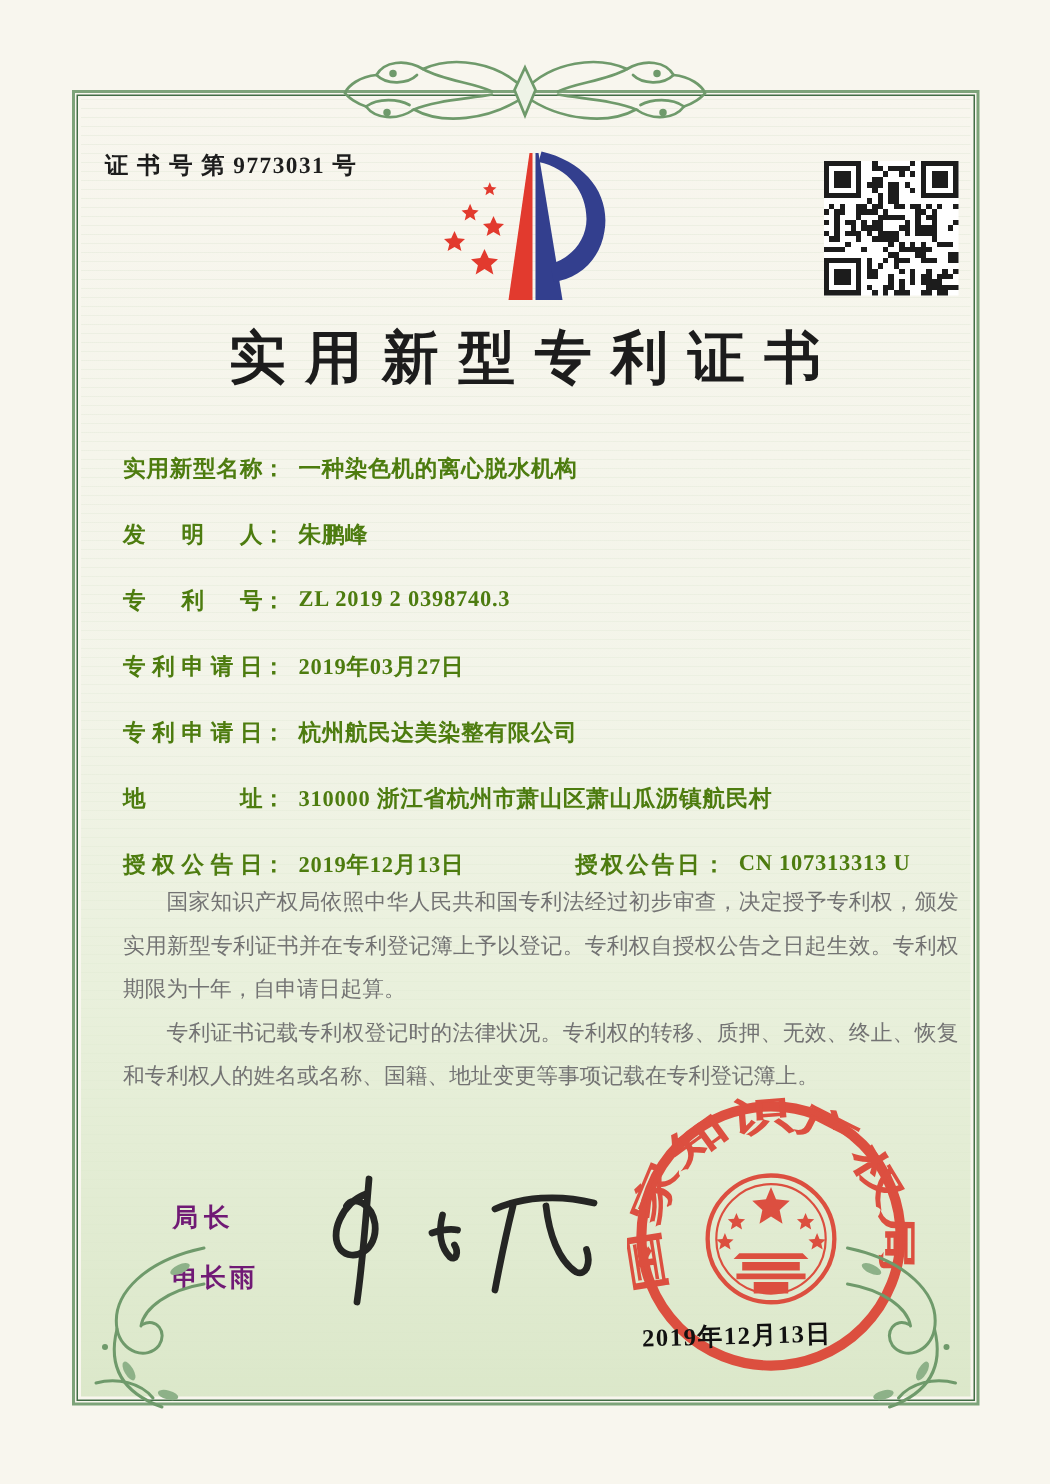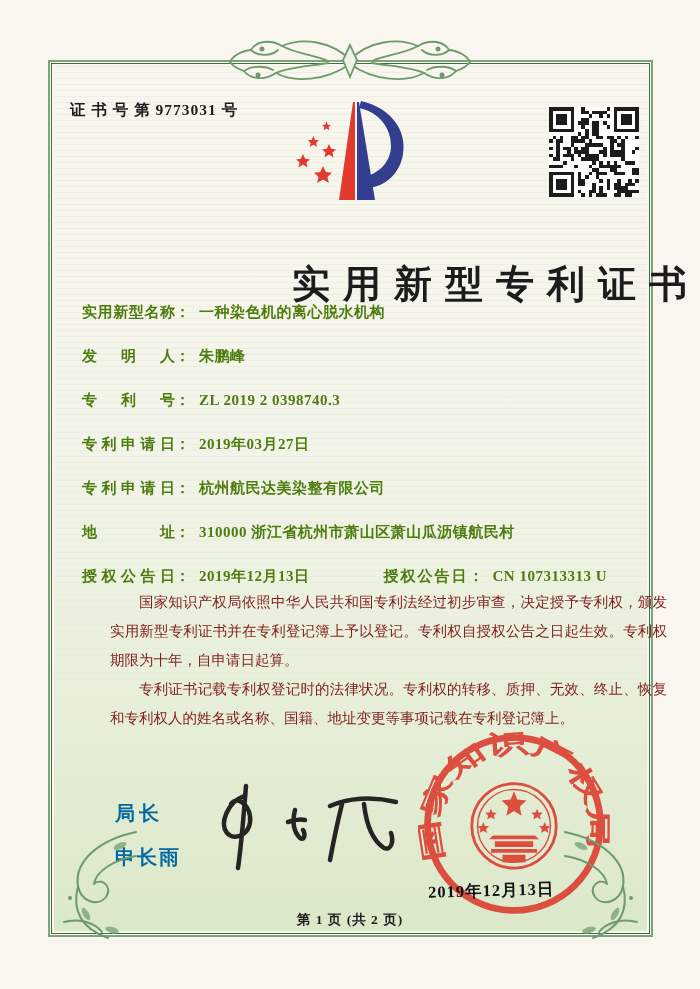--- a/index.html
+++ b/index.html
@@ -31,46 +31,46 @@
   
   .cert-no{
     position:absolute;left:70px;top:100px;
     font-size:15.5px;letter-spacing:1px;color:#1d1d1d;font-weight:600;
   }
   .logo{position:absolute;left:283px;top:96px;width:136px;height:112px;}
   .qr{position:absolute;left:549px;top:107px;width:90px;height:90px;}
 
   .title{
     position:absolute;left:0;right:0;top:213px;
-    text-align:right;font-size:38px;font-weight:bold;
-    letter-spacing:13px;text-indent:13px;color:#1c1c1c;margin-top:46px;
+    text-align:center;font-size:38px;font-weight:bold;
+    letter-spacing:13px;text-indent:13px;color:#1c1c1c;
   }
 
   
   .fields{position:absolute;left:82px;top:290px;width:556px;}
   .field-row{height:44px;display:flex;align-items:center;font-size:15px;color:#4d7c0f;font-weight:600;}
   .flabel{
     display:inline-block;width:93px;
     text-align:justify;text-align-last:justify;
   }
   .fcolon{margin-right:9px;}
   .fvalue{letter-spacing:0.5px;}
   .fpair2{margin-left:74px;display:flex;align-items:center;}
   .fpair2 .flabel{width:auto;letter-spacing:2px;}
 
   
   .bodytext{
     position:absolute;left:82px;top:588px;width:557px;
-    font-size:14.5px;line-height:29px;color:#7f1d1d;
-    text-align:justify;font-weight:500;margin-left:28px;
+    font-size:14.5px;line-height:29px;color:#737373;
+    text-align:justify;font-weight:500;
   }
   .bodytext p{margin:0;text-indent:2em;}
 
   
-  .signer{position:absolute;left:115px;top:800px;font-size:20px;font-weight:700;color:#0369a1;}
+  .signer{position:absolute;left:115px;top:800px;font-size:17px;font-weight:700;color:#701a75;}
   .signer .s-title{letter-spacing:4px;}
   .signer .s-name{margin-top:17px;letter-spacing:2px;}
   .signature{position:absolute;left:192px;top:778px;width:215px;height:100px;}
   .seal{position:absolute;left:418px;top:728px;width:192px;height:192px;opacity:0.88;}
   .seal-date{
     position:absolute;left:428px;top:880px;
     font-size:16.5px;font-weight:700;color:#111;letter-spacing:1px;
     transform:rotate(-1.5deg);
   }
 
@@ -462,15 +462,14 @@
       <polygon points="132,98 133.7,102 138,102.4 134.9,105.2 135.9,109.4 132,107 128.1,109.4 129.1,105.2 126,102.4 130.3,102" stroke="none"></polygon>
 
       <path d="M74,116 L126,116 L122,112 L78,112 Z" stroke="none"></path>
       <path d="M80,118 L120,118 L120,124 L80,124 Z" stroke="none"></path>
       <path d="M76,126 L124,126 L124,130 L76,130 Z" stroke="none"></path>
       <path d="M88,132 L112,132 L112,140 L88,140 Z" stroke="none"></path>
     </g>
   </svg>
   <div class="seal-date">2019年12月13日</div>
 
-  <div class="page-indicator">第 1 页 (共 2 页)</div>
 
 </div>
 
 </body></html>

